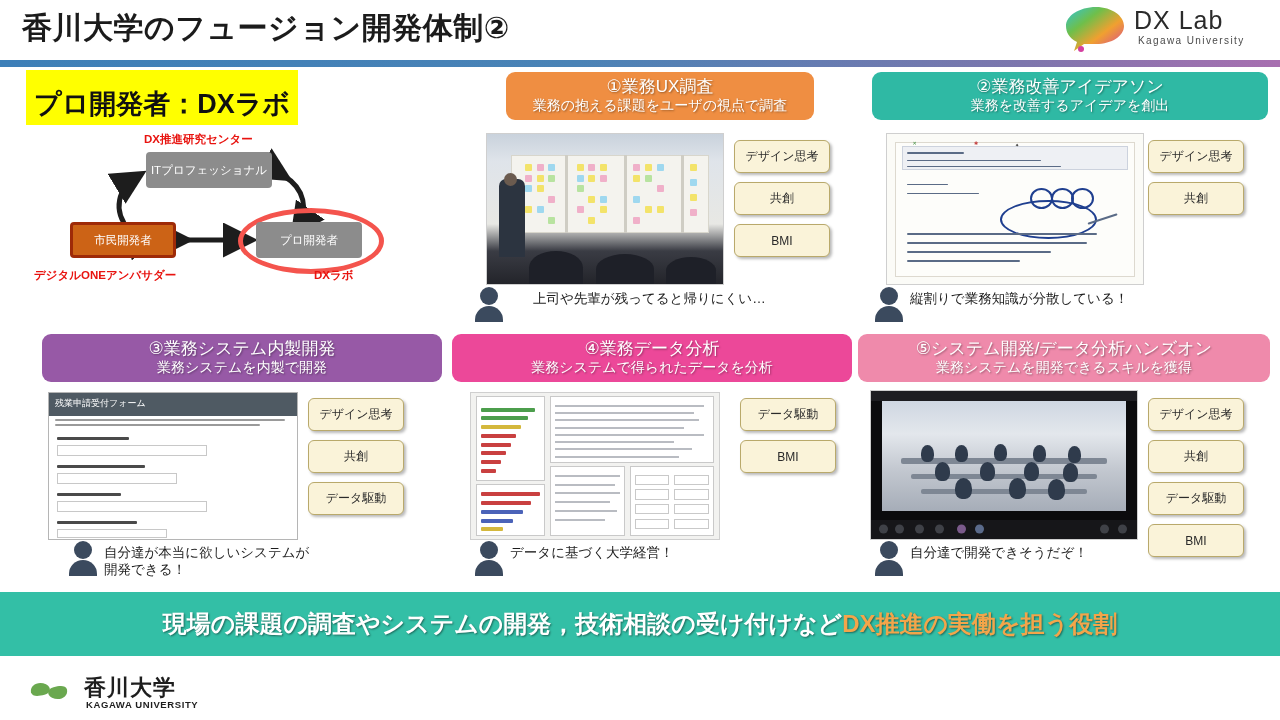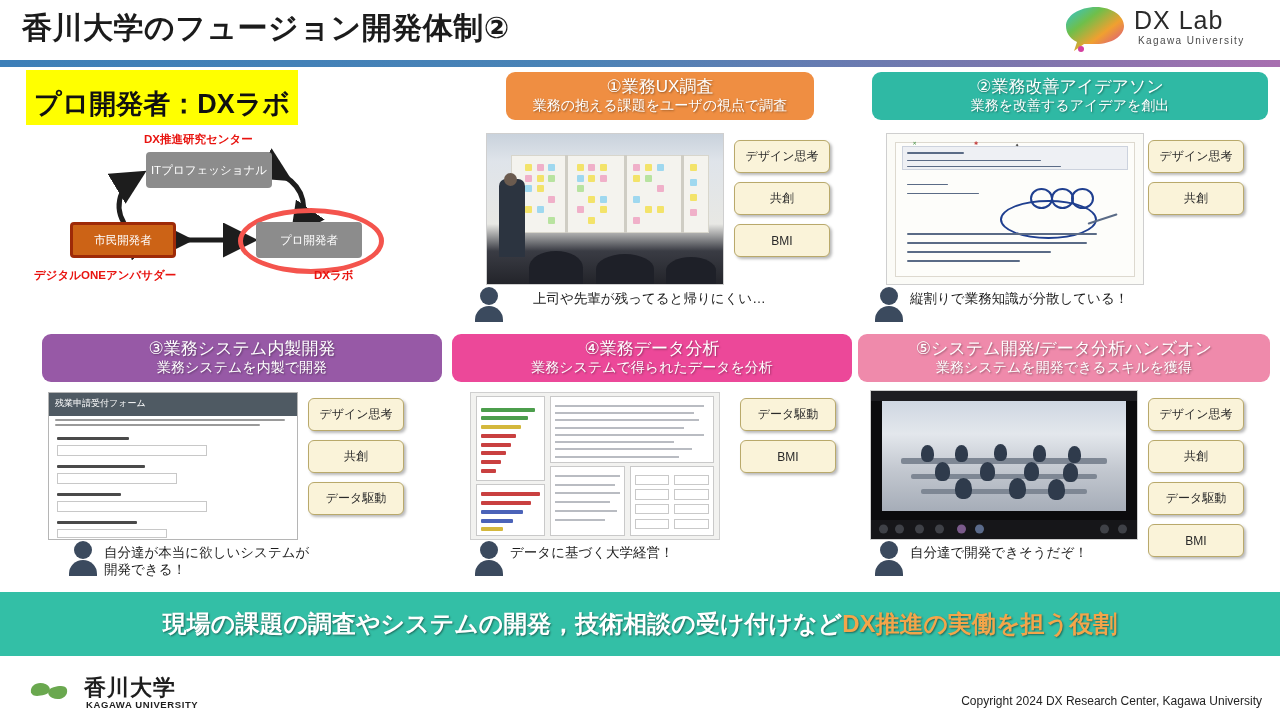--- a/index.html
+++ b/index.html
@@ -447,15 +447,14 @@
   </div>
 
   <div class="ku-logo">
     <svg class="ku-mark" viewBox="0 0 60 40">
       <path d="M6 22 C4 12 16 6 26 11 C34 15 32 23 24 25 C16 27 8 28 6 22 Z" fill="#6aa84f"></path>
       <path d="M54 18 C56 28 44 34 34 29 C26 25 28 17 36 15 C44 13 52 12 54 18 Z" fill="#6aa84f"></path>
     </svg>
     <div class="ku-jp">香川大学</div>
     <div class="ku-en">KAGAWA UNIVERSITY</div>
   </div>
-  <div class="copyright">Copyright 2024 DX Research Center, Kagawa University</div>
 
 </div>
 
 </body></html>

